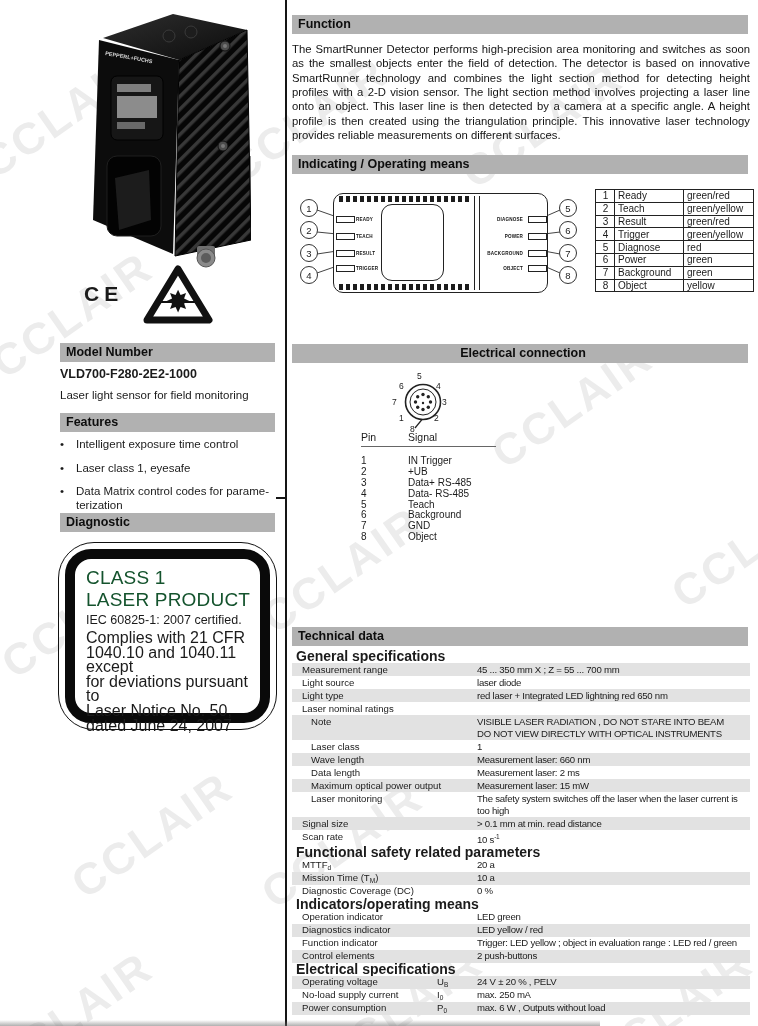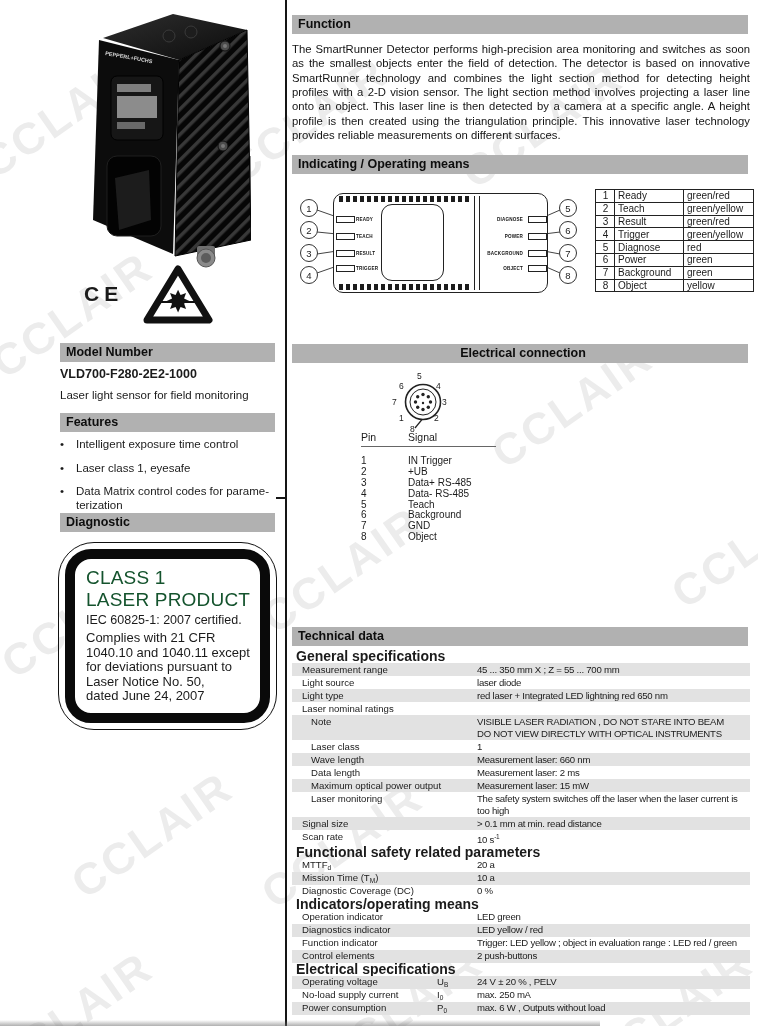--- a/index.html
+++ b/index.html
@@ -22,21 +22,21 @@
   .model-desc{left:60px;top:389px;font-size:11.5px;}
   .features-list{left:60px;top:438px;width:222px;}
   .feat{display:flex;margin-bottom:10px;font-size:11.5px;line-height:13.5px;}
   .feat .b{width:16px;flex:none;}
   .feat .ft{white-space:pre-line;}
   .ll-box{left:58px;top:542px;width:217px;height:186px;border:1.5px solid #111;border-radius:36px;}
   .ll-inner{position:absolute;left:6px;top:6px;right:6px;bottom:6px;border:10px solid #0a0a0a;
             border-radius:26px;background:#fff;padding:8px 2px 0 11px;box-sizing:border-box;}
   .ll-big{font-size:19px;line-height:21.5px;letter-spacing:0.2px;color:#14532d;}
   .ll-iec{font-size:12.5px;margin-top:3px;}
-  .ll-body{font-size:13px;line-height:14.6px;margin-top:4px;white-space:pre-line;}
+  .ll-body{font-size:16px;line-height:14.6px;margin-top:4px;white-space:pre-line;}
   .ce{left:84px;top:282px;font-family:Liberation Sans, sans-serif;font-size:21px;font-weight:bold;
       letter-spacing:5px;color:#1a1a1a;}
   
   .function-body{left:292px;top:42px;width:458px;font-size:11.3px;line-height:14.35px;
                  text-align:justify;color:#141414;}
   
   .diagram{left:292px;top:185px;width:456px;height:135px;}
   .device{position:absolute;left:41px;top:8px;width:215px;height:100px;border:1.6px solid #222;
           border-radius:10px;box-sizing:border-box;background:#fff;}
   .hatch{position:absolute;left:5px;width:133px;height:6px;

